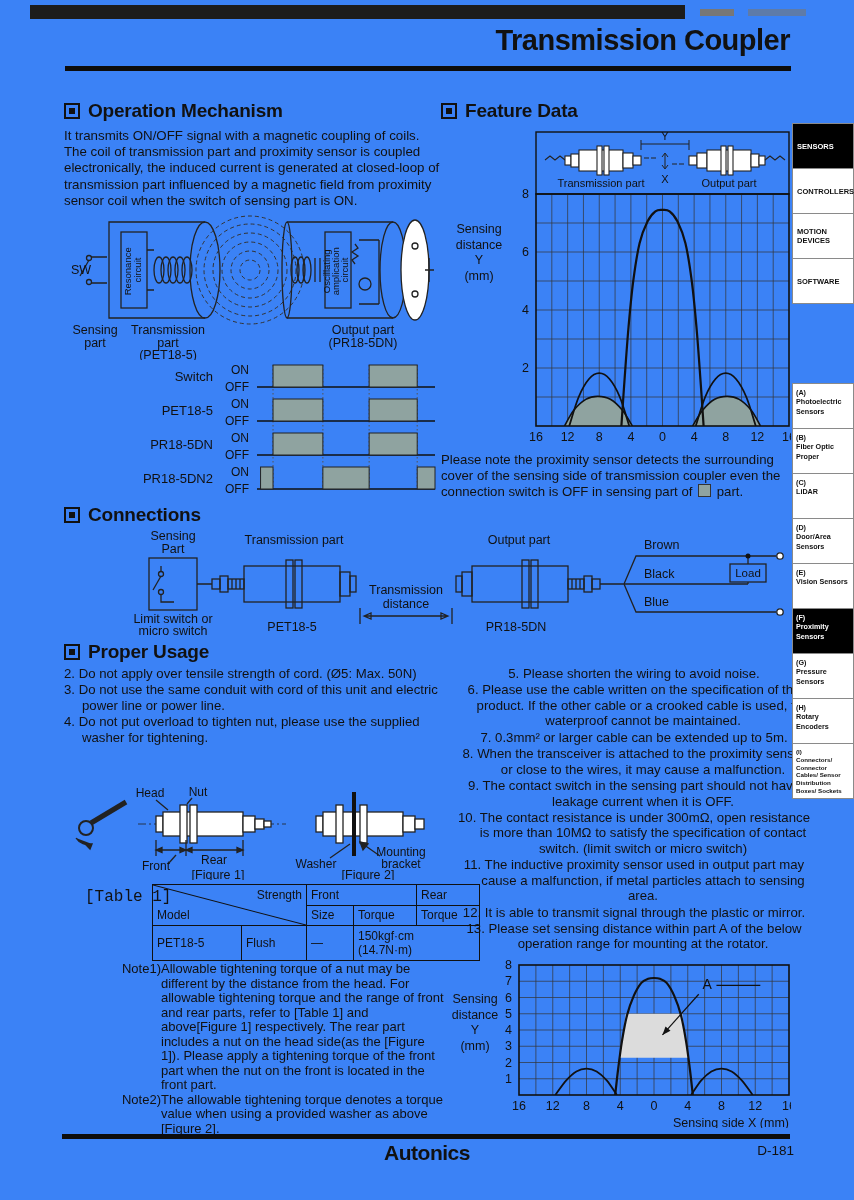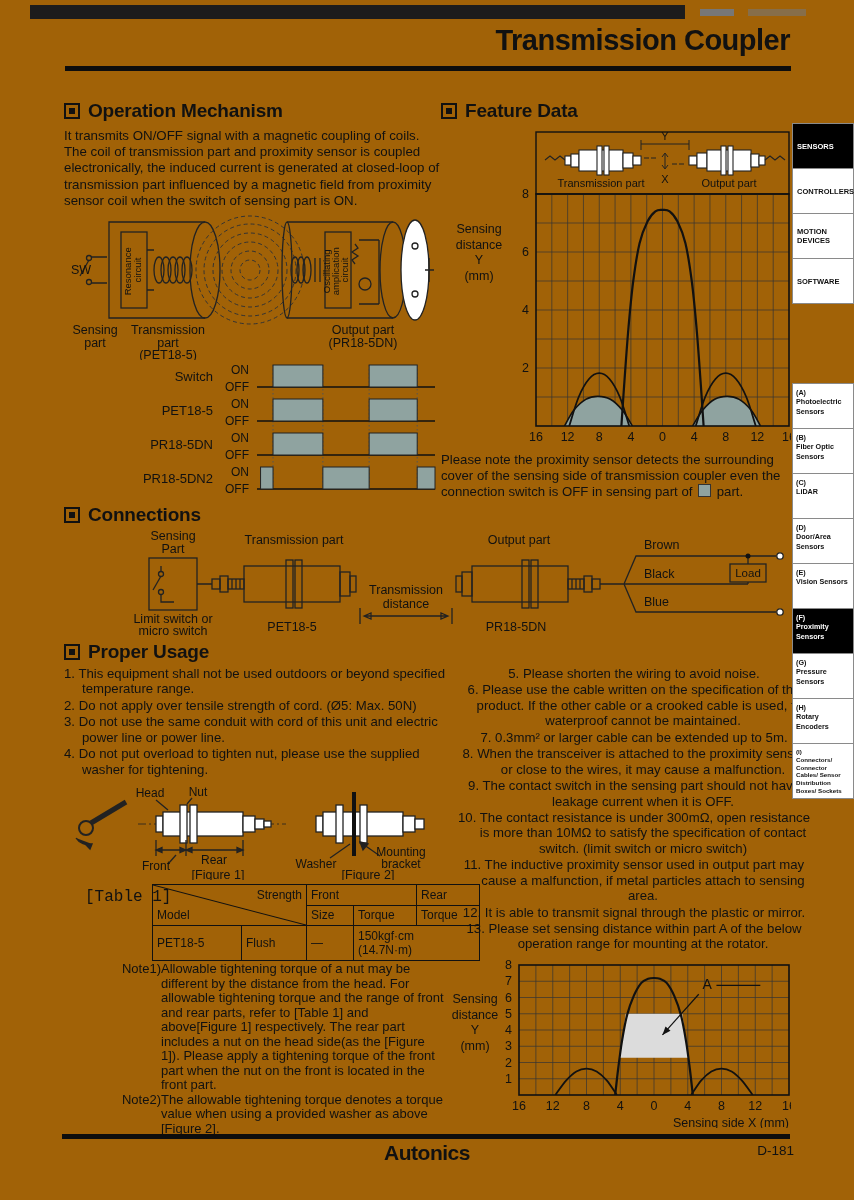--- a/index.html
+++ b/index.html
@@ -1,16 +1,16 @@
 <!DOCTYPE html>
 <html><head>
 <meta charset="utf-8">
 <style>
   html,body{margin:0;padding:0;background:#fff;}
-  #page{position:relative;width:854px;height:1200px;background:#a16207;overflow:hidden;
+  #page{position:relative;width:854px;height:1200px;background:#3b82f6;overflow:hidden;
         font-family:"Liberation Sans","DejaVu Sans",sans-serif;color:#111;}
   .abs{position:absolute;}
   
   #top-artifact{left:30px;top:5px;width:655px;height:14px;background:#1c1c1c;}
   .artifact-frag{background:#777;height:7px;top:9px;}
   #doc-title{right:64px;top:24px;font-size:29px;font-weight:bold;letter-spacing:-0.5px;}
   #title-rule{left:65px;top:66px;width:726px;height:5px;background:#0d0d0d;}
   
   .h2{display:flex;align-items:center;gap:8px;font-size:19px;font-weight:bold;letter-spacing:-0.2px;}
   .sqicon{width:12px;height:12px;border:2px solid #111;display:flex;align-items:center;justify-content:center;flex:0 0 auto;}
@@ -321,21 +321,20 @@
       <text x="726" y="88">0V</text>
     </g>
   </svg>
 
   <div class="abs h2" style="left:64px;top:641px;">
     <span class="sqicon"></span>
     <span>Proper Usage</span>
   </div>
 
   <div class="abs list" style="left:64px;top:666px;width:382px;">
-    <div class="li">1. This equipment shall not be used outdoors or beyond specified temperature range.</div>
     <div class="li">2. Do not apply over tensile strength of cord. (Ø5: Max. 50N)</div>
     <div class="li">3. Do not use the same conduit with cord of this unit and electric power line or power line.</div>
     <div class="li">4. Do not put overload to tighten nut, please use the supplied washer for tightening.</div>
   </div>
 
   <div class="abs list" style="left:458px;top:666px;width:352px;text-align:center;">
     <div class="li">5. Please shorten the wiring to avoid noise.</div>
     <div class="li">6. Please use the cable written on the specification of the product. If the other cable or a crooked cable is used, the waterproof cannot be maintained.</div>
     <div class="li">7. 0.3mm² or larger cable can be extended up to 5m.</div>
     <div class="li">8. When the transceiver is attached to the proximity sensor or close to the wires, it may cause a malfunction.</div>
@@ -503,21 +502,21 @@
     <div class="tab-cell">MOTION DEVICES</div>
     <div class="tab-cell">SOFTWARE</div>
   </div>
   <div class="abs" id="sidebar-cats" style="top:384px;">
     <div class="cat-cell">
         <div>(A)</div>
         <div>Photoelectric Sensors</div>
       </div>
     <div class="cat-cell">
         <div>(B)</div>
-        <div>Fiber Optic Sensors</div>
+        <div>Fiber Optic Proper</div>
       </div>
     <div class="cat-cell">
         <div>(C)</div>
         <div>LiDAR</div>
       </div>
     <div class="cat-cell">
         <div>(D)</div>
         <div>Door/Area Sensors</div>
       </div>
     <div class="cat-cell">

